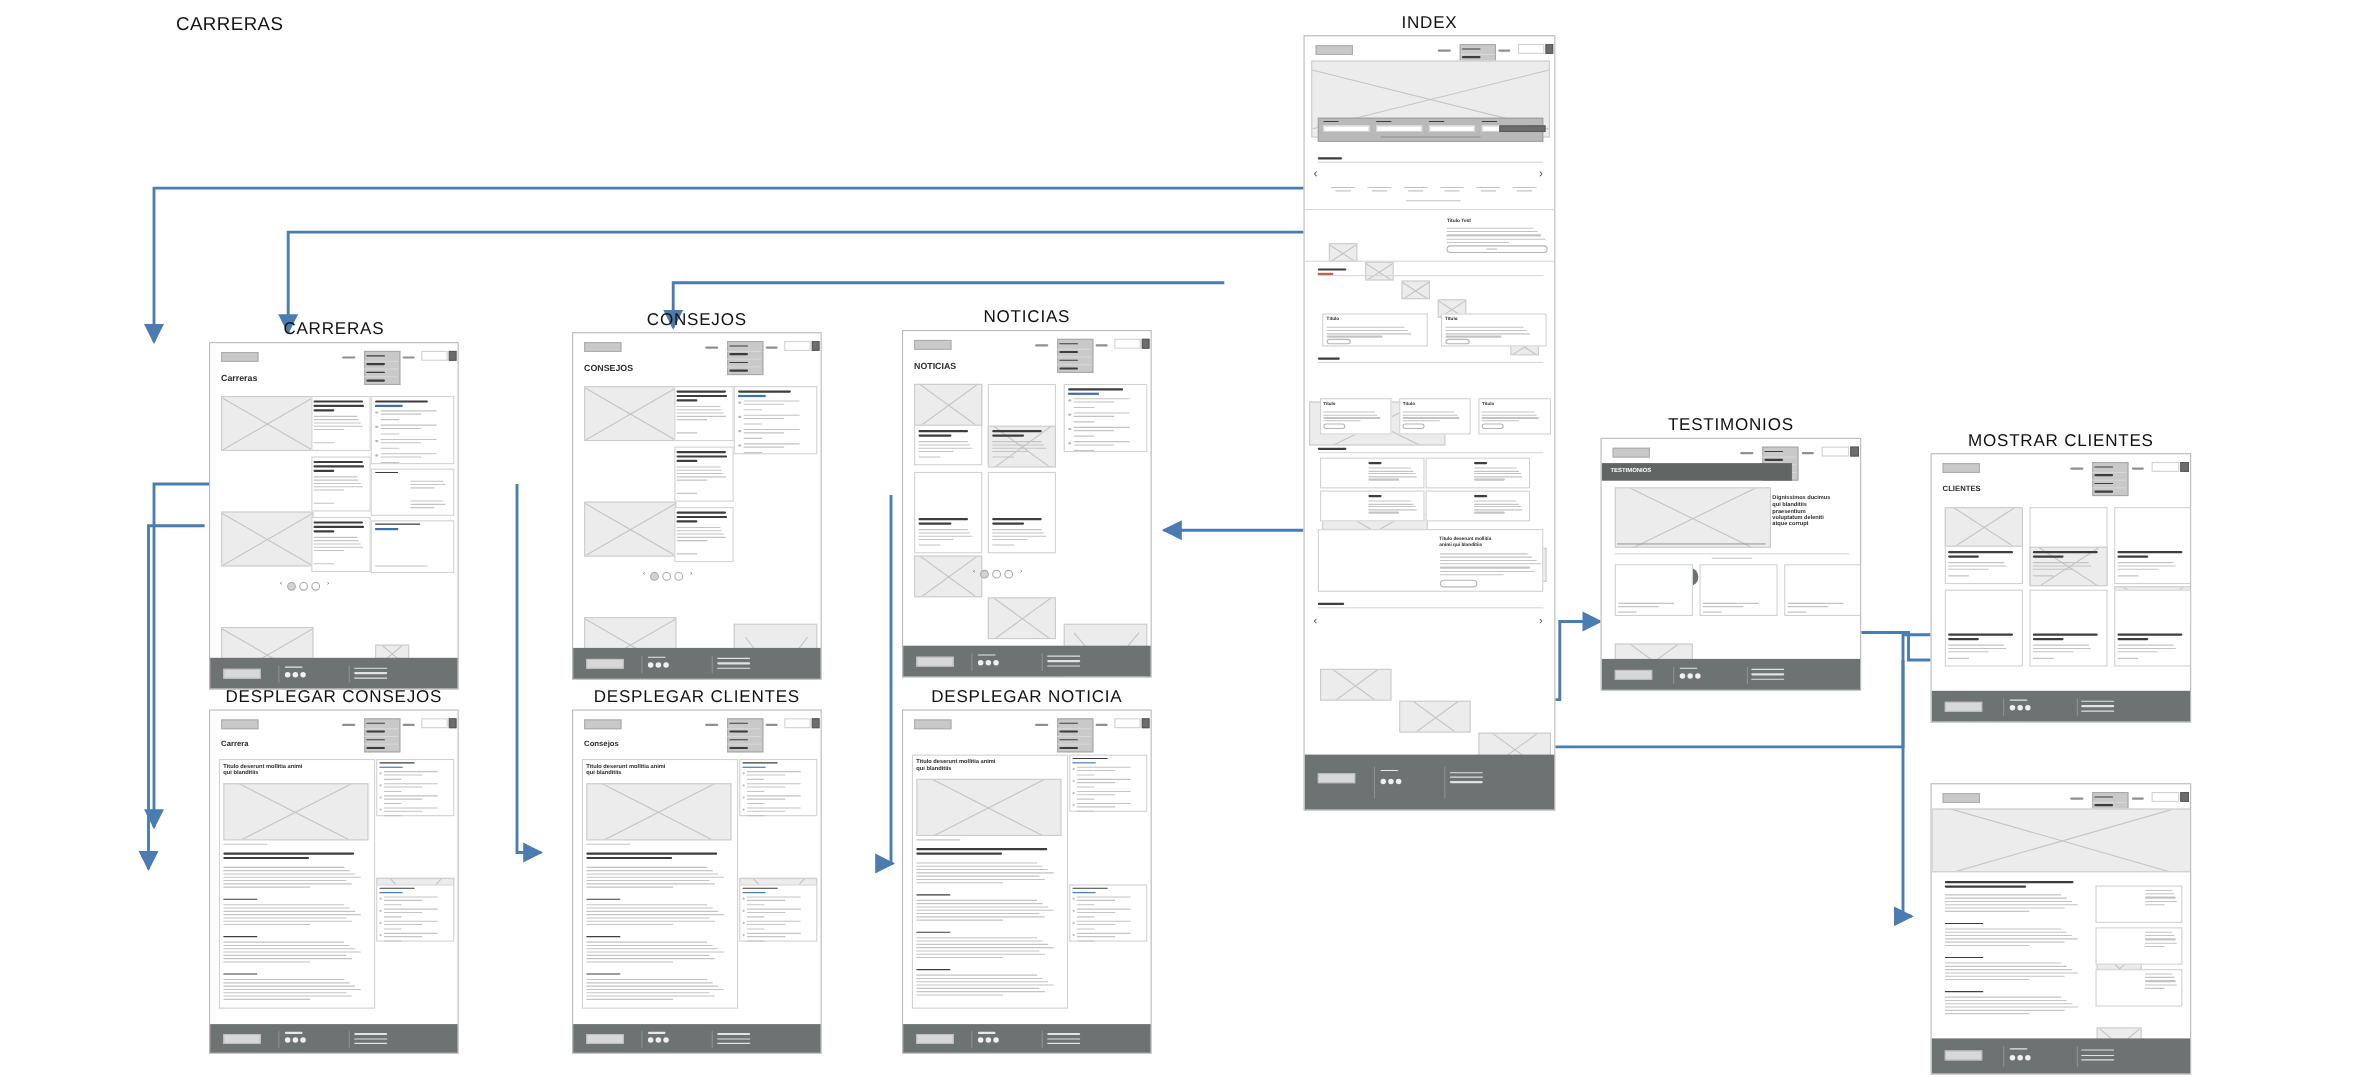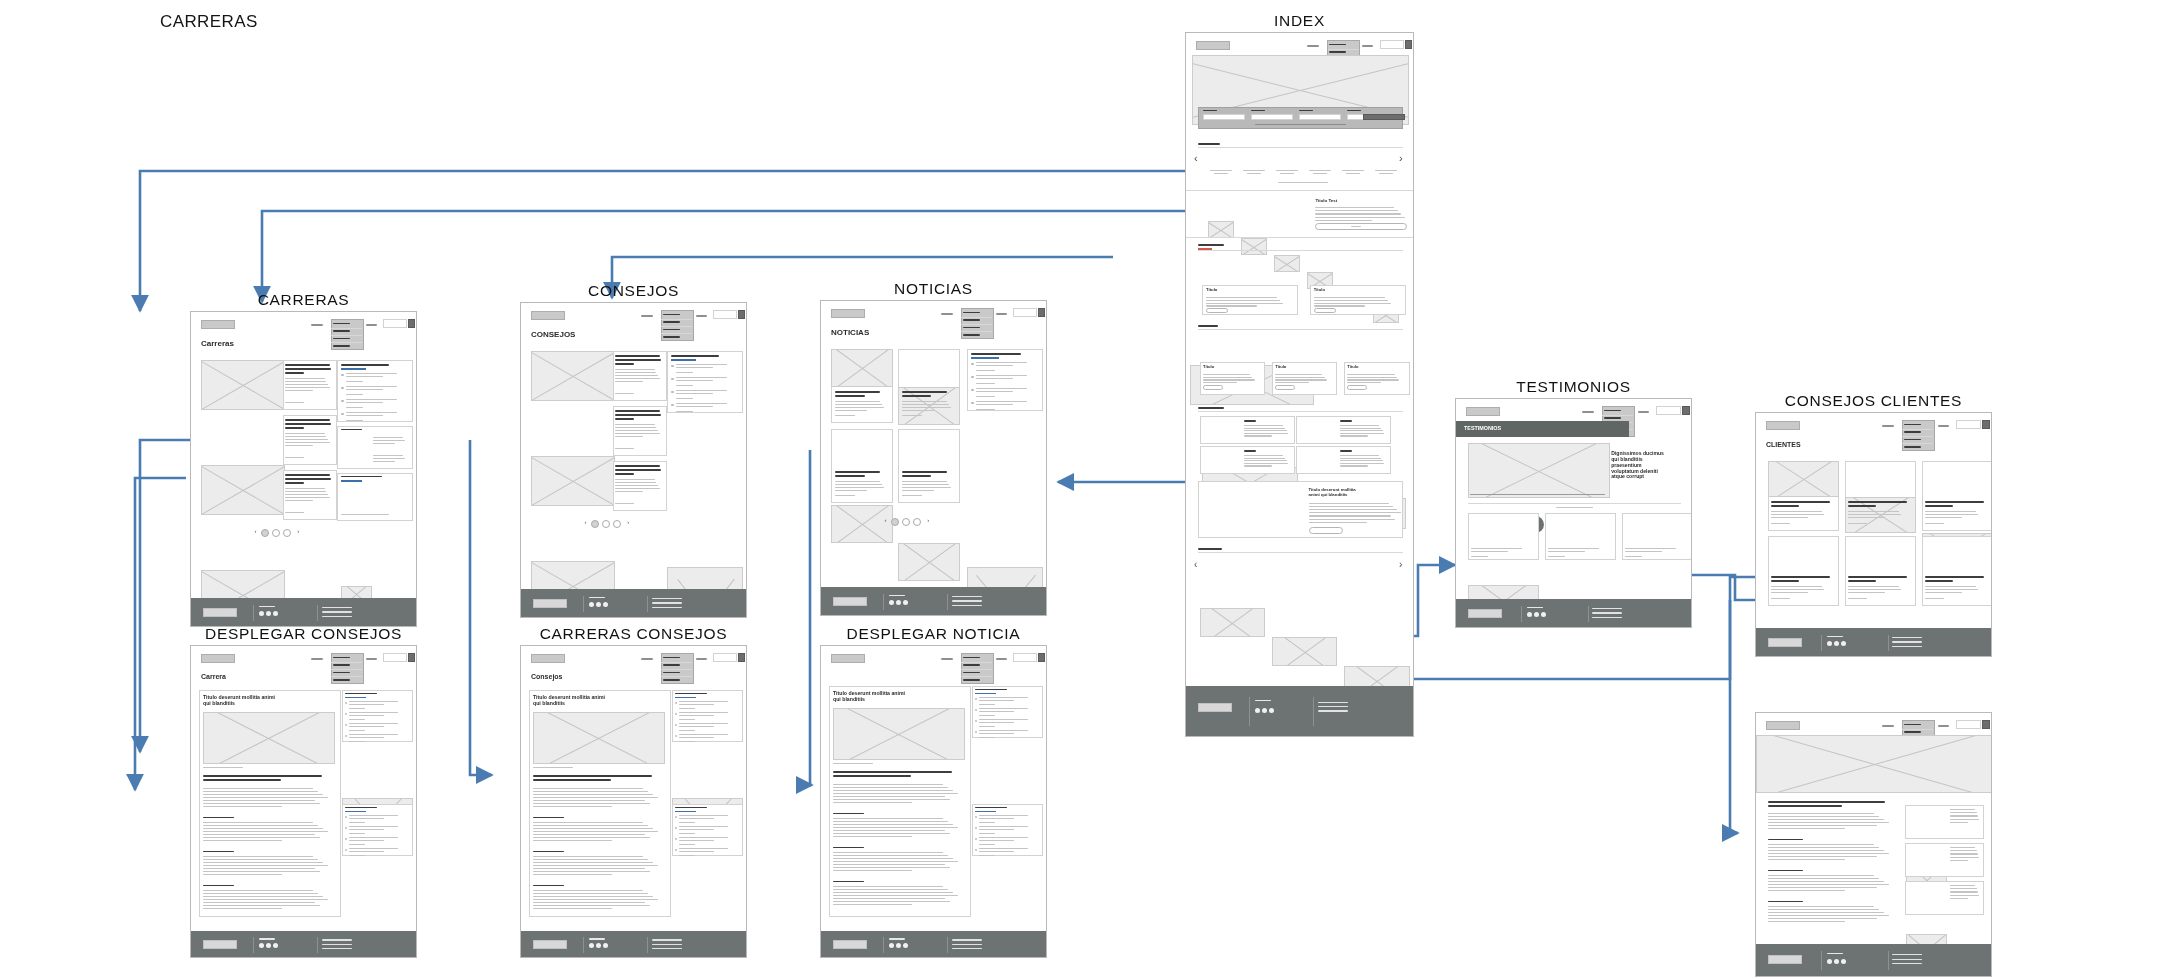--- a/index.html
+++ b/index.html
@@ -584,21 +584,21 @@
           <div class="wf soc" style="left: 78.1px; top: 212.9px; width: 5px; height: 5px; background: rgb(240, 240, 240);"></div>
           <div class="wf soc" style="left: 85.1px; top: 212.9px; width: 5px; height: 5px; background: rgb(240, 240, 240);"></div>
           <div class="wf rule" style="left: 65.175px; top: 206.6px; width: 1px; height: 16.5px; background: rgb(141, 146, 145);"></div>
           <div class="wf rule" style="left: 131.535px; top: 206.6px; width: 1px; height: 16.5px; background: rgb(141, 146, 145);"></div>
           <div class="wf tline" style="left: 136.275px; top: 209px; width: 30px; height: 1.2px; background: rgb(226, 226, 226);"></div>
           <div class="wf tline" style="left: 136.275px; top: 213.4px; width: 30px; height: 1.2px; background: rgb(226, 226, 226);"></div>
           <div class="wf tline" style="left: 136.275px; top: 217.8px; width: 30px; height: 1.2px; background: rgb(226, 226, 226);"></div>
         </div>
       </div>
       <div class="node" style="left: 1755px; top: 392px; width: 237px; height: 265px;">
-        <div class="node-label">CONSEJOS CLIENTES</div>
+        <div class="node-label">MOSTRAR CLIENTES</div>
         <div class="frame" style="top: 20px; width: 237px; height: 245px;">
           <div class="wf bar" style="left: 10px; top: 8px; width: 34px; height: 9px;"></div>
           <div class="wf tline dk" style="left: 125.61px; top: 12px; width: 12px; height: 1.6px;"></div>
           <div class="wf menu" style="left: 145.755px; top: 7px; width: 33px; height: 31px;"></div>
           <div class="wf tline bk" style="left: 148.125px; top: 11px; width: 17px; height: 1.4px;"></div>
           <div class="wf rule" style="left: 146.466px; top: 15.5px; width: 31px; height: 1px;"></div>
           <div class="wf tline bk" style="left: 148.125px; top: 18.4px; width: 17px; height: 1.4px;"></div>
           <div class="wf rule" style="left: 146.466px; top: 22.9px; width: 31px; height: 1px;"></div>
           <div class="wf tline bk" style="left: 148.125px; top: 25.8px; width: 17px; height: 1.4px;"></div>
           <div class="wf rule" style="left: 146.466px; top: 30.3px; width: 31px; height: 1px;"></div>
@@ -767,21 +767,21 @@
           <div class="wf soc" style="left: 75.1px; top: 297.04px; width: 5px; height: 5px; background: rgb(240, 240, 240);"></div>
           <div class="wf soc" style="left: 82.1px; top: 297.04px; width: 5px; height: 5px; background: rgb(240, 240, 240);"></div>
           <div class="wf rule" style="left: 62.425px; top: 291.16px; width: 1px; height: 15.4px; background: rgb(141, 146, 145);"></div>
           <div class="wf rule" style="left: 125.985px; top: 291.16px; width: 1px; height: 15.4px; background: rgb(141, 146, 145);"></div>
           <div class="wf tline" style="left: 130.525px; top: 293.4px; width: 30px; height: 1.2px; background: rgb(226, 226, 226);"></div>
           <div class="wf tline" style="left: 130.525px; top: 297.8px; width: 30px; height: 1.2px; background: rgb(226, 226, 226);"></div>
           <div class="wf tline" style="left: 130.525px; top: 302.2px; width: 30px; height: 1.2px; background: rgb(226, 226, 226);"></div>
         </div>
       </div>
       <div class="node" style="left: 520px; top: 625px; width: 227px; height: 333px;">
-        <div class="node-label">CARRERAS CONSEJOS</div>
+        <div class="node-label">DESPLEGAR CLIENTES</div>
         <div class="frame" style="top: 20px; width: 227px; height: 313px;">
           <div class="wf bar" style="left: 10px; top: 8px; width: 34px; height: 9px;"></div>
           <div class="wf tline dk" style="left: 120.31px; top: 12px; width: 12px; height: 1.6px;"></div>
           <div class="wf menu" style="left: 139.605px; top: 7px; width: 33px; height: 31px;"></div>
           <div class="wf tline bk" style="left: 141.875px; top: 11px; width: 17px; height: 1.4px;"></div>
           <div class="wf rule" style="left: 140.286px; top: 15.5px; width: 31px; height: 1px;"></div>
           <div class="wf tline bk" style="left: 141.875px; top: 18.4px; width: 17px; height: 1.4px;"></div>
           <div class="wf rule" style="left: 140.286px; top: 22.9px; width: 31px; height: 1px;"></div>
           <div class="wf tline bk" style="left: 141.875px; top: 25.8px; width: 17px; height: 1.4px;"></div>
           <div class="wf rule" style="left: 140.286px; top: 30.3px; width: 31px; height: 1px;"></div>

